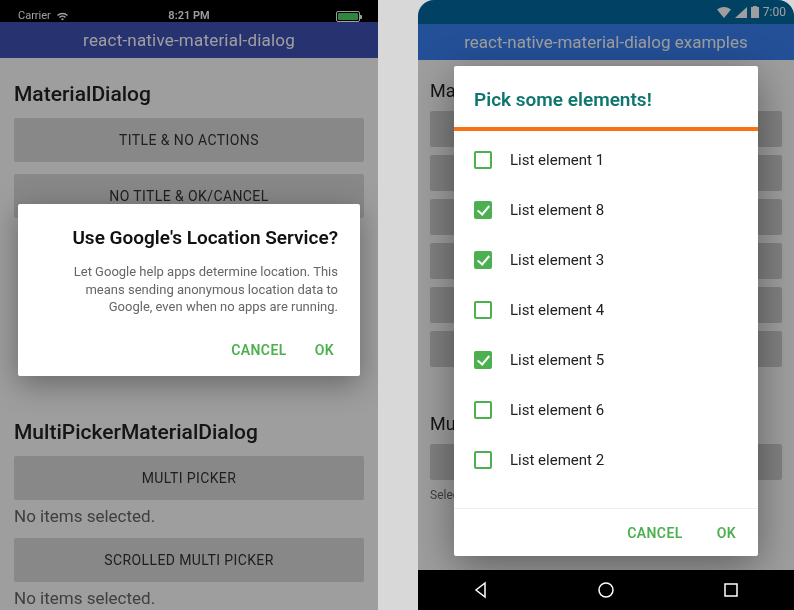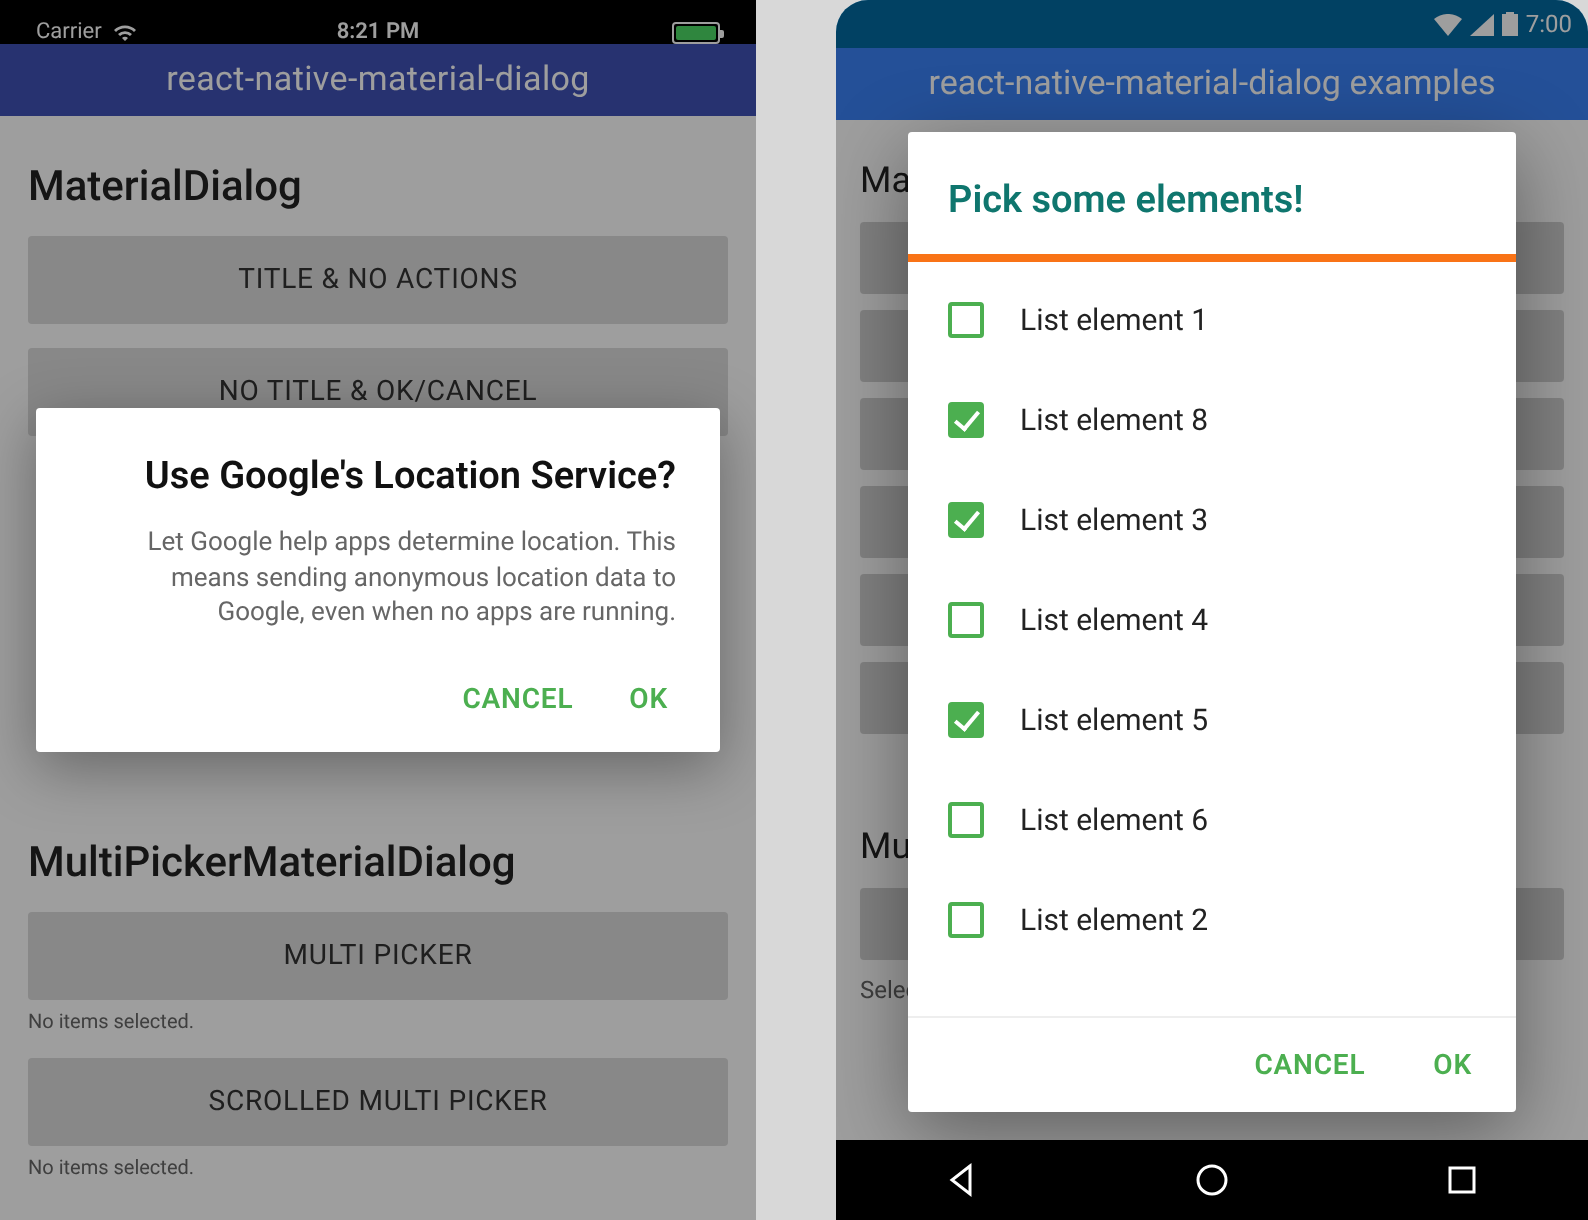--- a/index.html
+++ b/index.html
@@ -132,21 +132,21 @@
       height: 44px;
       background: #dcdcdc;
       color: #333;
       font-size: 14px;
       font-weight: 400;
       letter-spacing: 0.4px;
       margin-bottom: 12px;
       border-radius: 2px;
     }
     .hint-text {
-      font-size: 10px;
+      font-size: 17px;
       color: #666;
       margin-bottom: 12px;
       margin-top: -6px;
     }
     
     .dialog {
       position: absolute;
       left: 18px;
       right: 18px;
       background: #fff;

